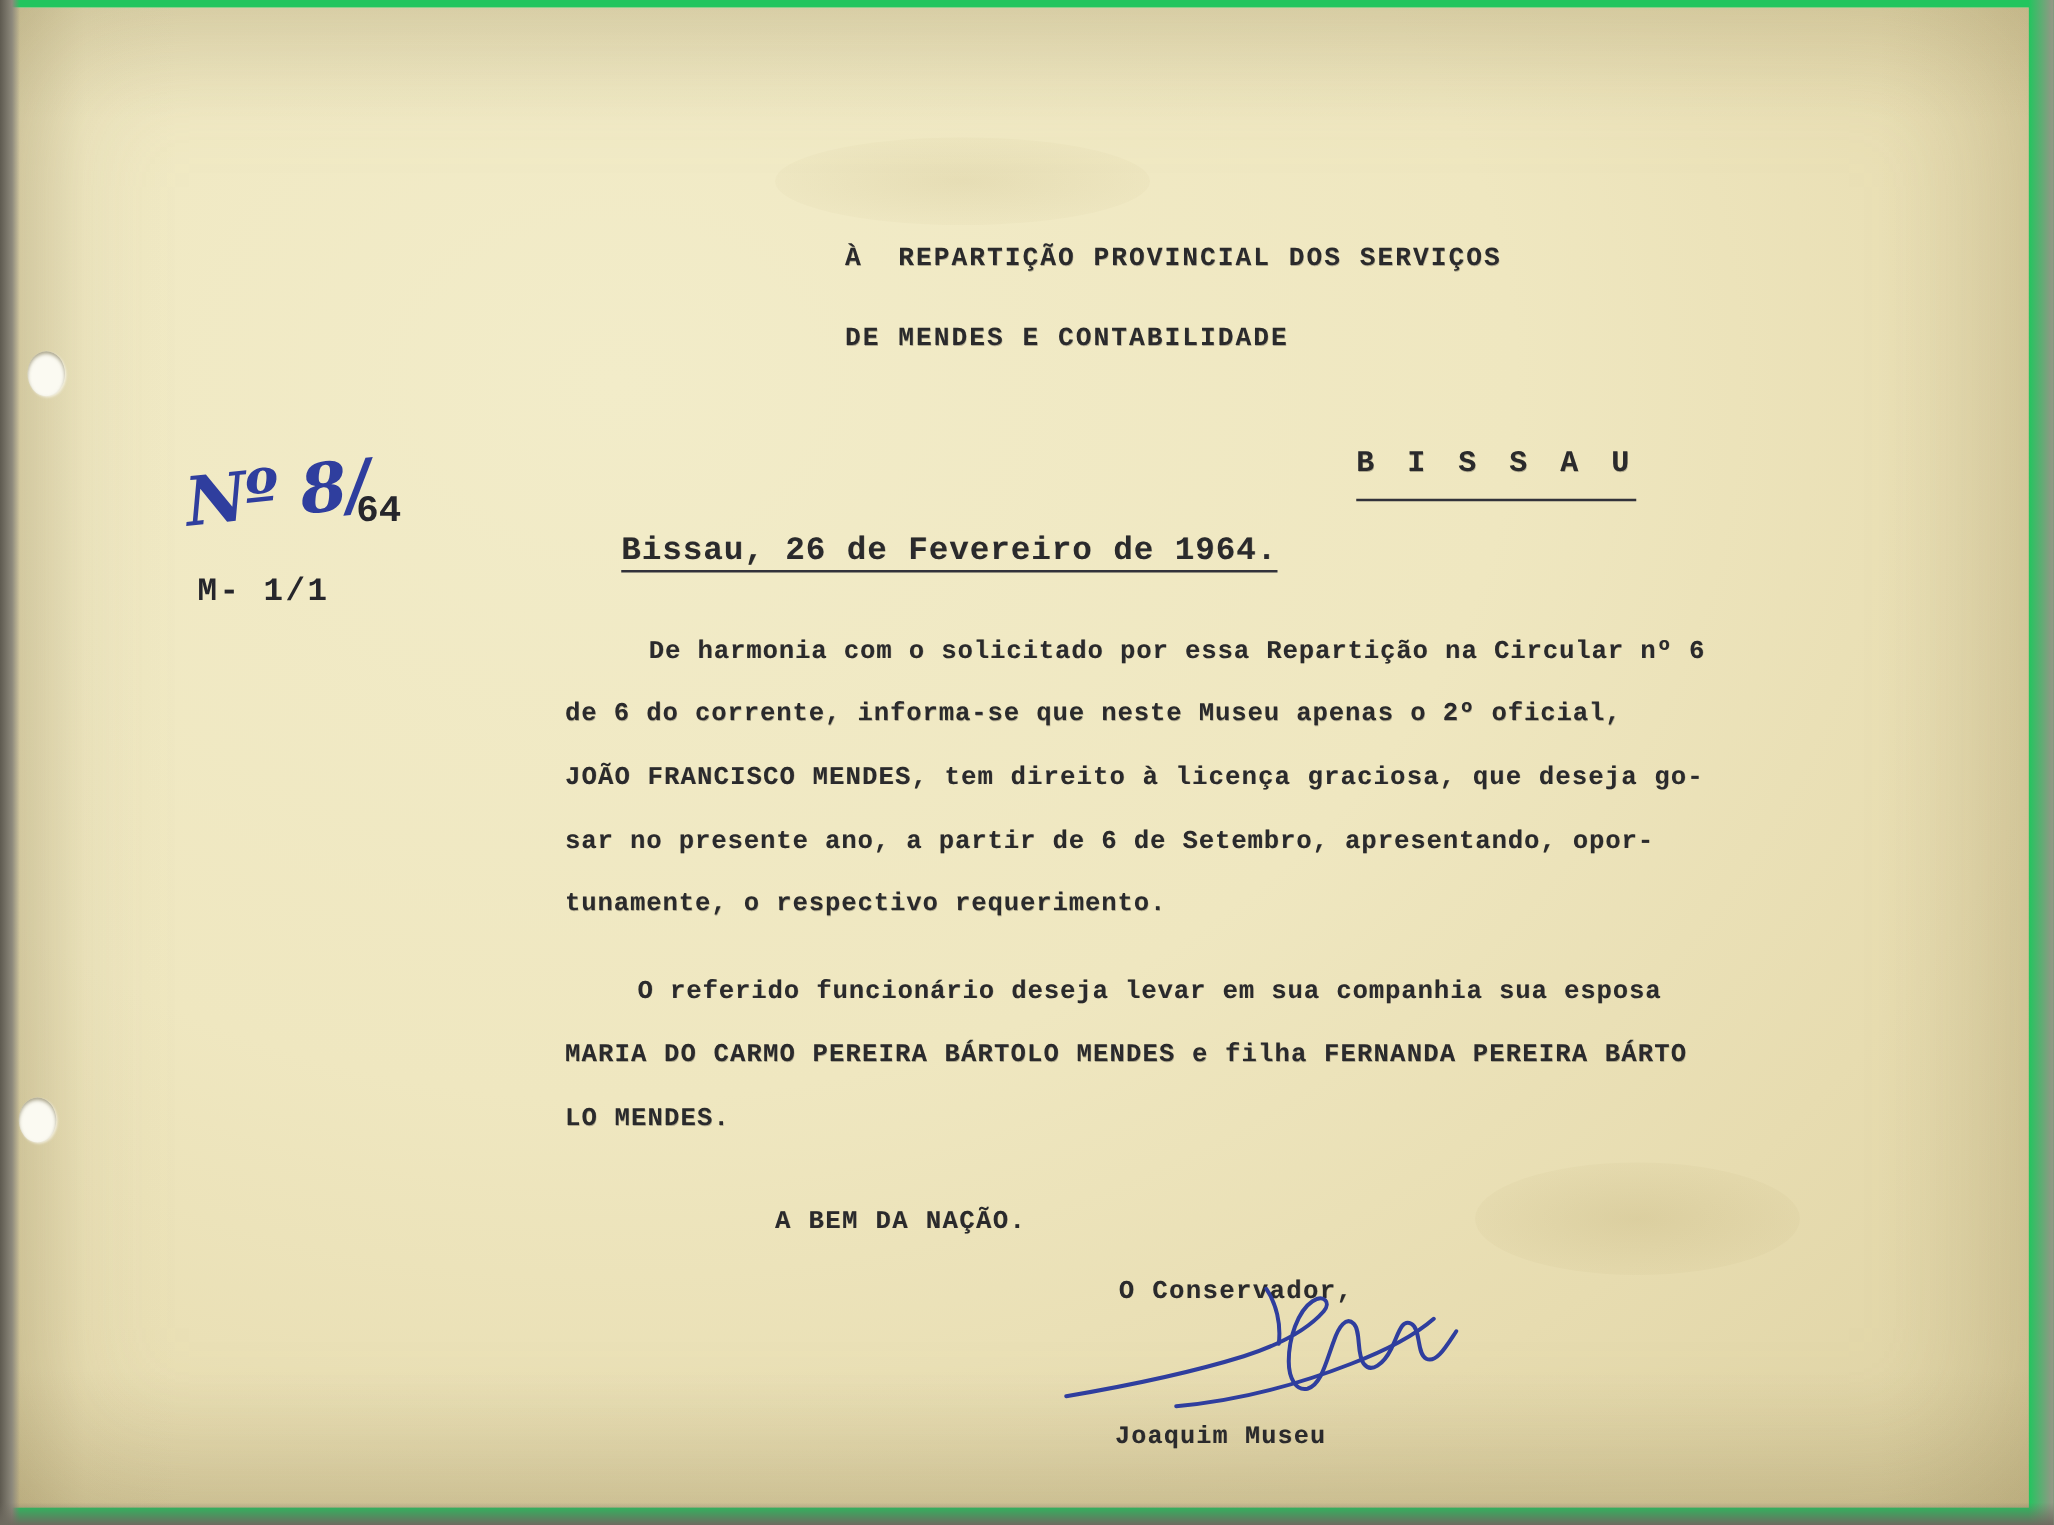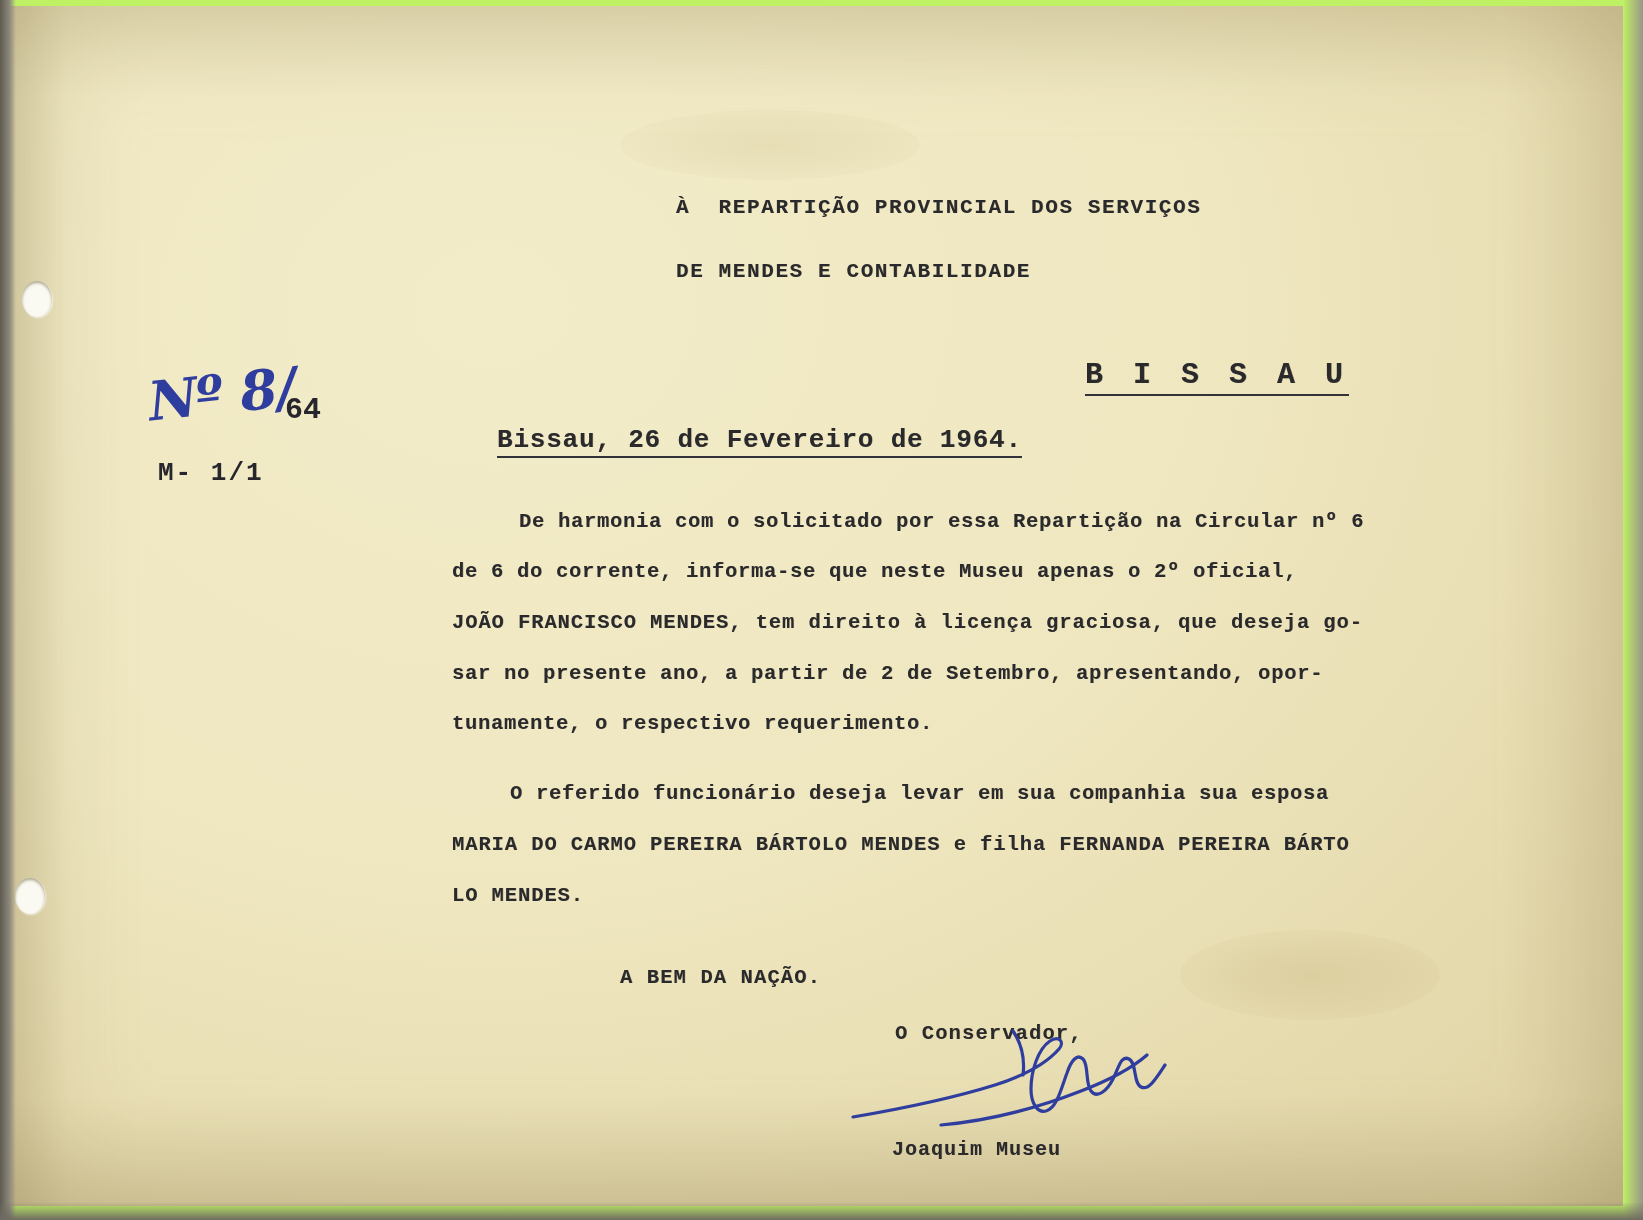--- a/index.html
+++ b/index.html
@@ -11,21 +11,21 @@
   body {
     width: 1643px;
     height: 1220px;
     overflow: hidden;
     font-family: "Liberation Mono", "DejaVu Sans Mono", monospace;
   }
   .scan {
     position: relative;
     width: 1643px;
     height: 1220px;
-    background: #bef264;
+    background: #22c55e;
   }
   
   .page {
     position: absolute;
     left: 8px;
     top: 6px;
     width: 1615px;
     height: 1200px;
     background:
       radial-gradient(ellipse at 30% 25%, #f2ecc9 0%, #efe7c0 45%, #e7dcb0 75%, #ded2a3 100%);
@@ -80,25 +80,25 @@
     letter-spacing: 0.6px;
     white-space: pre;
     text-shadow: 0.4px 0.4px 0 rgba(60,55,45,0.35);
   }
   .hdr {
     font-size: 21px;
     font-weight: 700;
     letter-spacing: 1.6px;
   }
   .bissau {
-    font-size: 30px;
+    font-size: 24px;
     font-weight: 700;
     letter-spacing: 6px;
     border-bottom: 2px solid #32323a;
-    padding-bottom: 2px;
+    padding-bottom: 14px;
   }
   .dateline {
     font-size: 26px;
     font-weight: 700;
     letter-spacing: 0.8px;
     border-bottom: 2px solid #32323a;
     padding-bottom: 1px;
   }
   .body-line {
     font-size: 20.5px;
@@ -190,21 +190,21 @@
 
   <div class="ref-year" style="left:285px; top:393px;">64</div>
 
   <div class="ref-sub" style="left:158px; top:458px;">M-  1/1</div>
 
   <div class="typed dateline" style="left:497px; top:425px;">Bissau, 26 de Fevereiro de 1964.</div>
 
   <div class="typed body-line" style="left:497px; top:510px;margin-left:22px;">De harmonia com o solicitado por essa Repartição na Circular nº 6</div>
   <div class="typed body-line" style="left:452px; top:560px;">de 6 do corrente, informa-se que neste Museu apenas o 2º oficial,</div>
   <div class="typed body-line caps" style="left:452px; top:611px;">JOÃO FRANCISCO MENDES, tem direito à licença graciosa, que deseja go-</div>
-  <div class="typed body-line" style="left:452px; top:662px;">sar no presente ano, a partir de 2 de Setembro, apresentando, opor-</div>
+  <div class="typed body-line" style="left:452px; top:662px;">sar no presente ano, a partir de 6 de Setembro, apresentando, opor-</div>
   <div class="typed body-line" style="left:452px; top:712px;">tunamente, o respectivo requerimento.</div>
 
   <div class="typed body-line" style="left:510px; top:782px;">O referido funcionário deseja levar em sua companhia sua esposa</div>
   <div class="typed body-line caps" style="left:452px; top:833px;">MARIA DO CARMO PEREIRA BÁRTOLO MENDES e filha FERNANDA PEREIRA BÁRTO</div>
   <div class="typed body-line caps" style="left:452px; top:884px;">LO MENDES.</div>
 
   <div class="typed closing" style="left:620px; top:966px;">A BEM DA NAÇÃO.</div>
 
   <div class="typed closing" style="left:895px; top:1022px;">O Conservador,</div>
 

